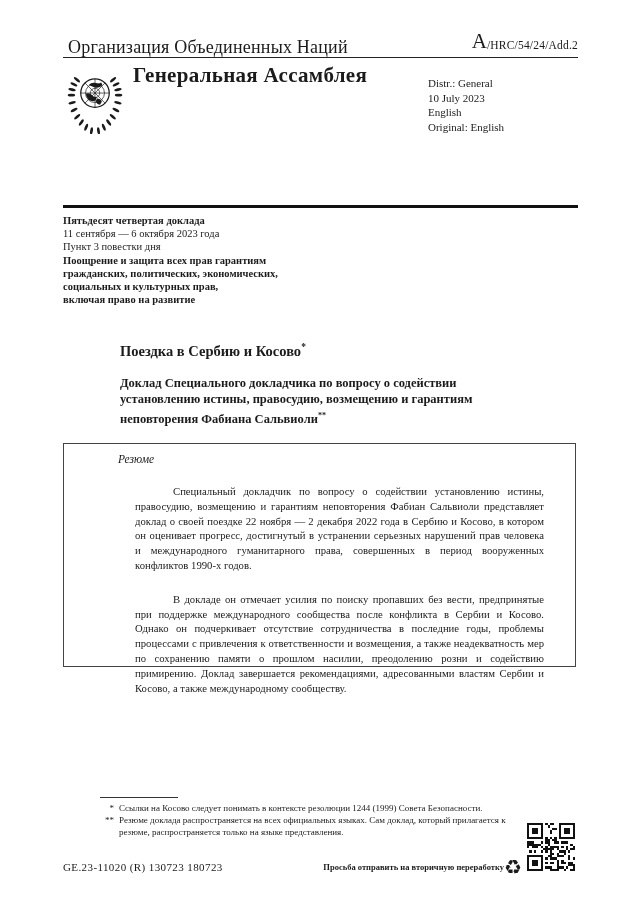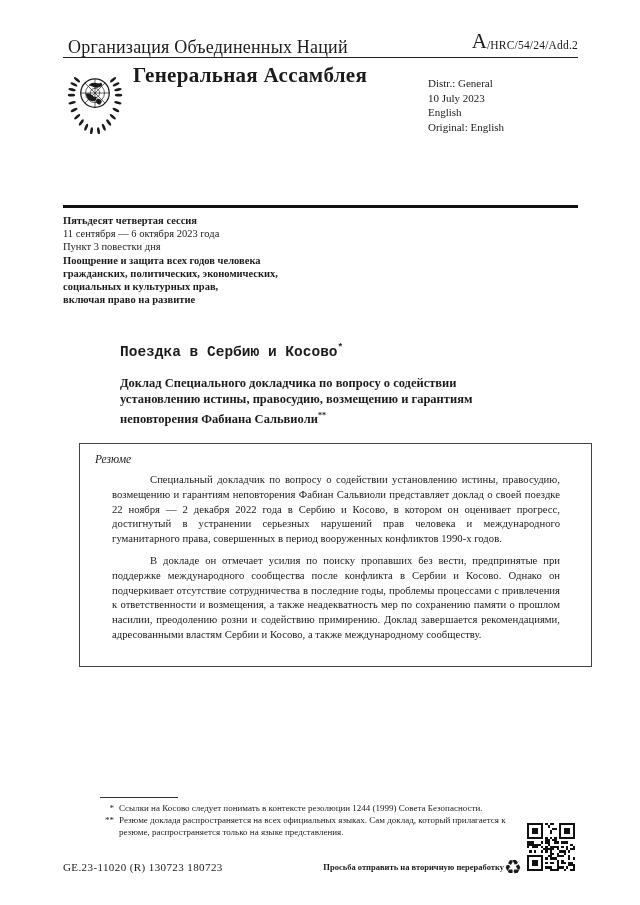--- a/index.html
+++ b/index.html
@@ -18,27 +18,27 @@
   .emblem{left:64px;top:62px;width:62px;height:72px;}
   .emblem svg{width:100%;height:100%;}
   .assembly{left:133px;top:63px;font-size:21px;font-weight:bold;margin:0;letter-spacing:.3px;}
   .distr{left:428px;top:76px;font-size:11px;line-height:14.6px;}
   
   .rule-thick{left:63px;top:205px;width:515px;height:2.5px;background:#111;}
   .session{left:63px;top:214px;font-size:10.5px;line-height:13.2px;}
   .council{font-size:13px;font-weight:bold;margin-bottom:5px;}
   .bold{font-weight:bold;}
   
-  .doc-title{left:120px;top:342px;font-size:14.5px;font-weight:bold;margin:0;font-family:Liberation Mono, monospace;}
+  .doc-title{left:120px;top:342px;font-size:14.5px;font-weight:bold;margin:0;}
   .doc-subtitle{left:120px;top:376px;width:400px;font-size:12.5px;font-weight:bold;margin:0;line-height:15.8px;}
   sup{font-size:65%;}
   
-  .summary-box{left:79px;top:443px;width:513px;height:224px;border:1px solid #444;box-sizing:border-box;background:#fff;}
+  .summary-box{left:63px;top:443px;width:513px;height:224px;border:1px solid #444;box-sizing:border-box;background:#fff;padding-left:39px;}
   .summary-label{font-style:italic;font-size:11.5px;margin:9px 0 0 15px;}
-  .summary-box p{margin:7px 31px 0 32px;font-size:10.7px;line-height:14.8px;text-align:justify;text-indent:38px;}
+  .summary-box p{margin:19px 31px 0 32px;font-size:10.7px;line-height:14.8px;text-align:justify;text-indent:38px;}
   
   .fn-sep{left:100px;top:797px;width:78px;height:1px;background:#333;}
   .footnotes{left:96px;top:803px;width:438px;font-size:9px;line-height:11.8px;}
   .fn{display:flex;}
   .fn-marker{flex:none;width:18px;text-align:right;padding-right:5px;}
   .fn-text{flex:1;}
   
   .doc-code{left:63px;top:861px;font-size:11px;letter-spacing:.4px;}
   .recycle-row{right:118px;top:854px;height:26px;display:flex;align-items:center;}
   .recycle-text{font-size:8.5px;font-weight:bold;}
@@ -104,24 +104,24 @@
   <div class="abs distr">
     <div>Distr.: General</div>
     <div>10 July 2023</div>
     <div>English</div>
     <div>Original: English</div>
   </div>
 
   <div class="abs rule-thick"></div>
 
   <div class="abs session">
-    <div class="bold">Пятьдесят четвертая сессия</div>
+    <div class="bold">Пятьдесят четвертая доклада</div>
     <div>11 сентября — 6 октября 2023 года</div>
     <div>Пункт 3 повестки дня</div>
-    <div class="bold">Поощрение и защита всех годов человека</div>
+    <div class="bold">Поощрение и защита всех прав гарантиям</div>
     <div class="bold">гражданских, политических, экономических,</div>
     <div class="bold">социальных и культурных прав,</div>
     <div class="bold">включая право на развитие</div>
   </div>
 
   <h2 class="abs doc-title"><span>Поездка в Сербию и Косово</span><sup>*</sup></h2>
 
   <h3 class="abs doc-subtitle"><span>Доклад Специального докладчика по вопросу о содействии установлению истины, правосудию, возмещению и гарантиям неповторения Фабиана Сальвиоли</span><sup>**</sup></h3>
 
   <div class="abs summary-box">

